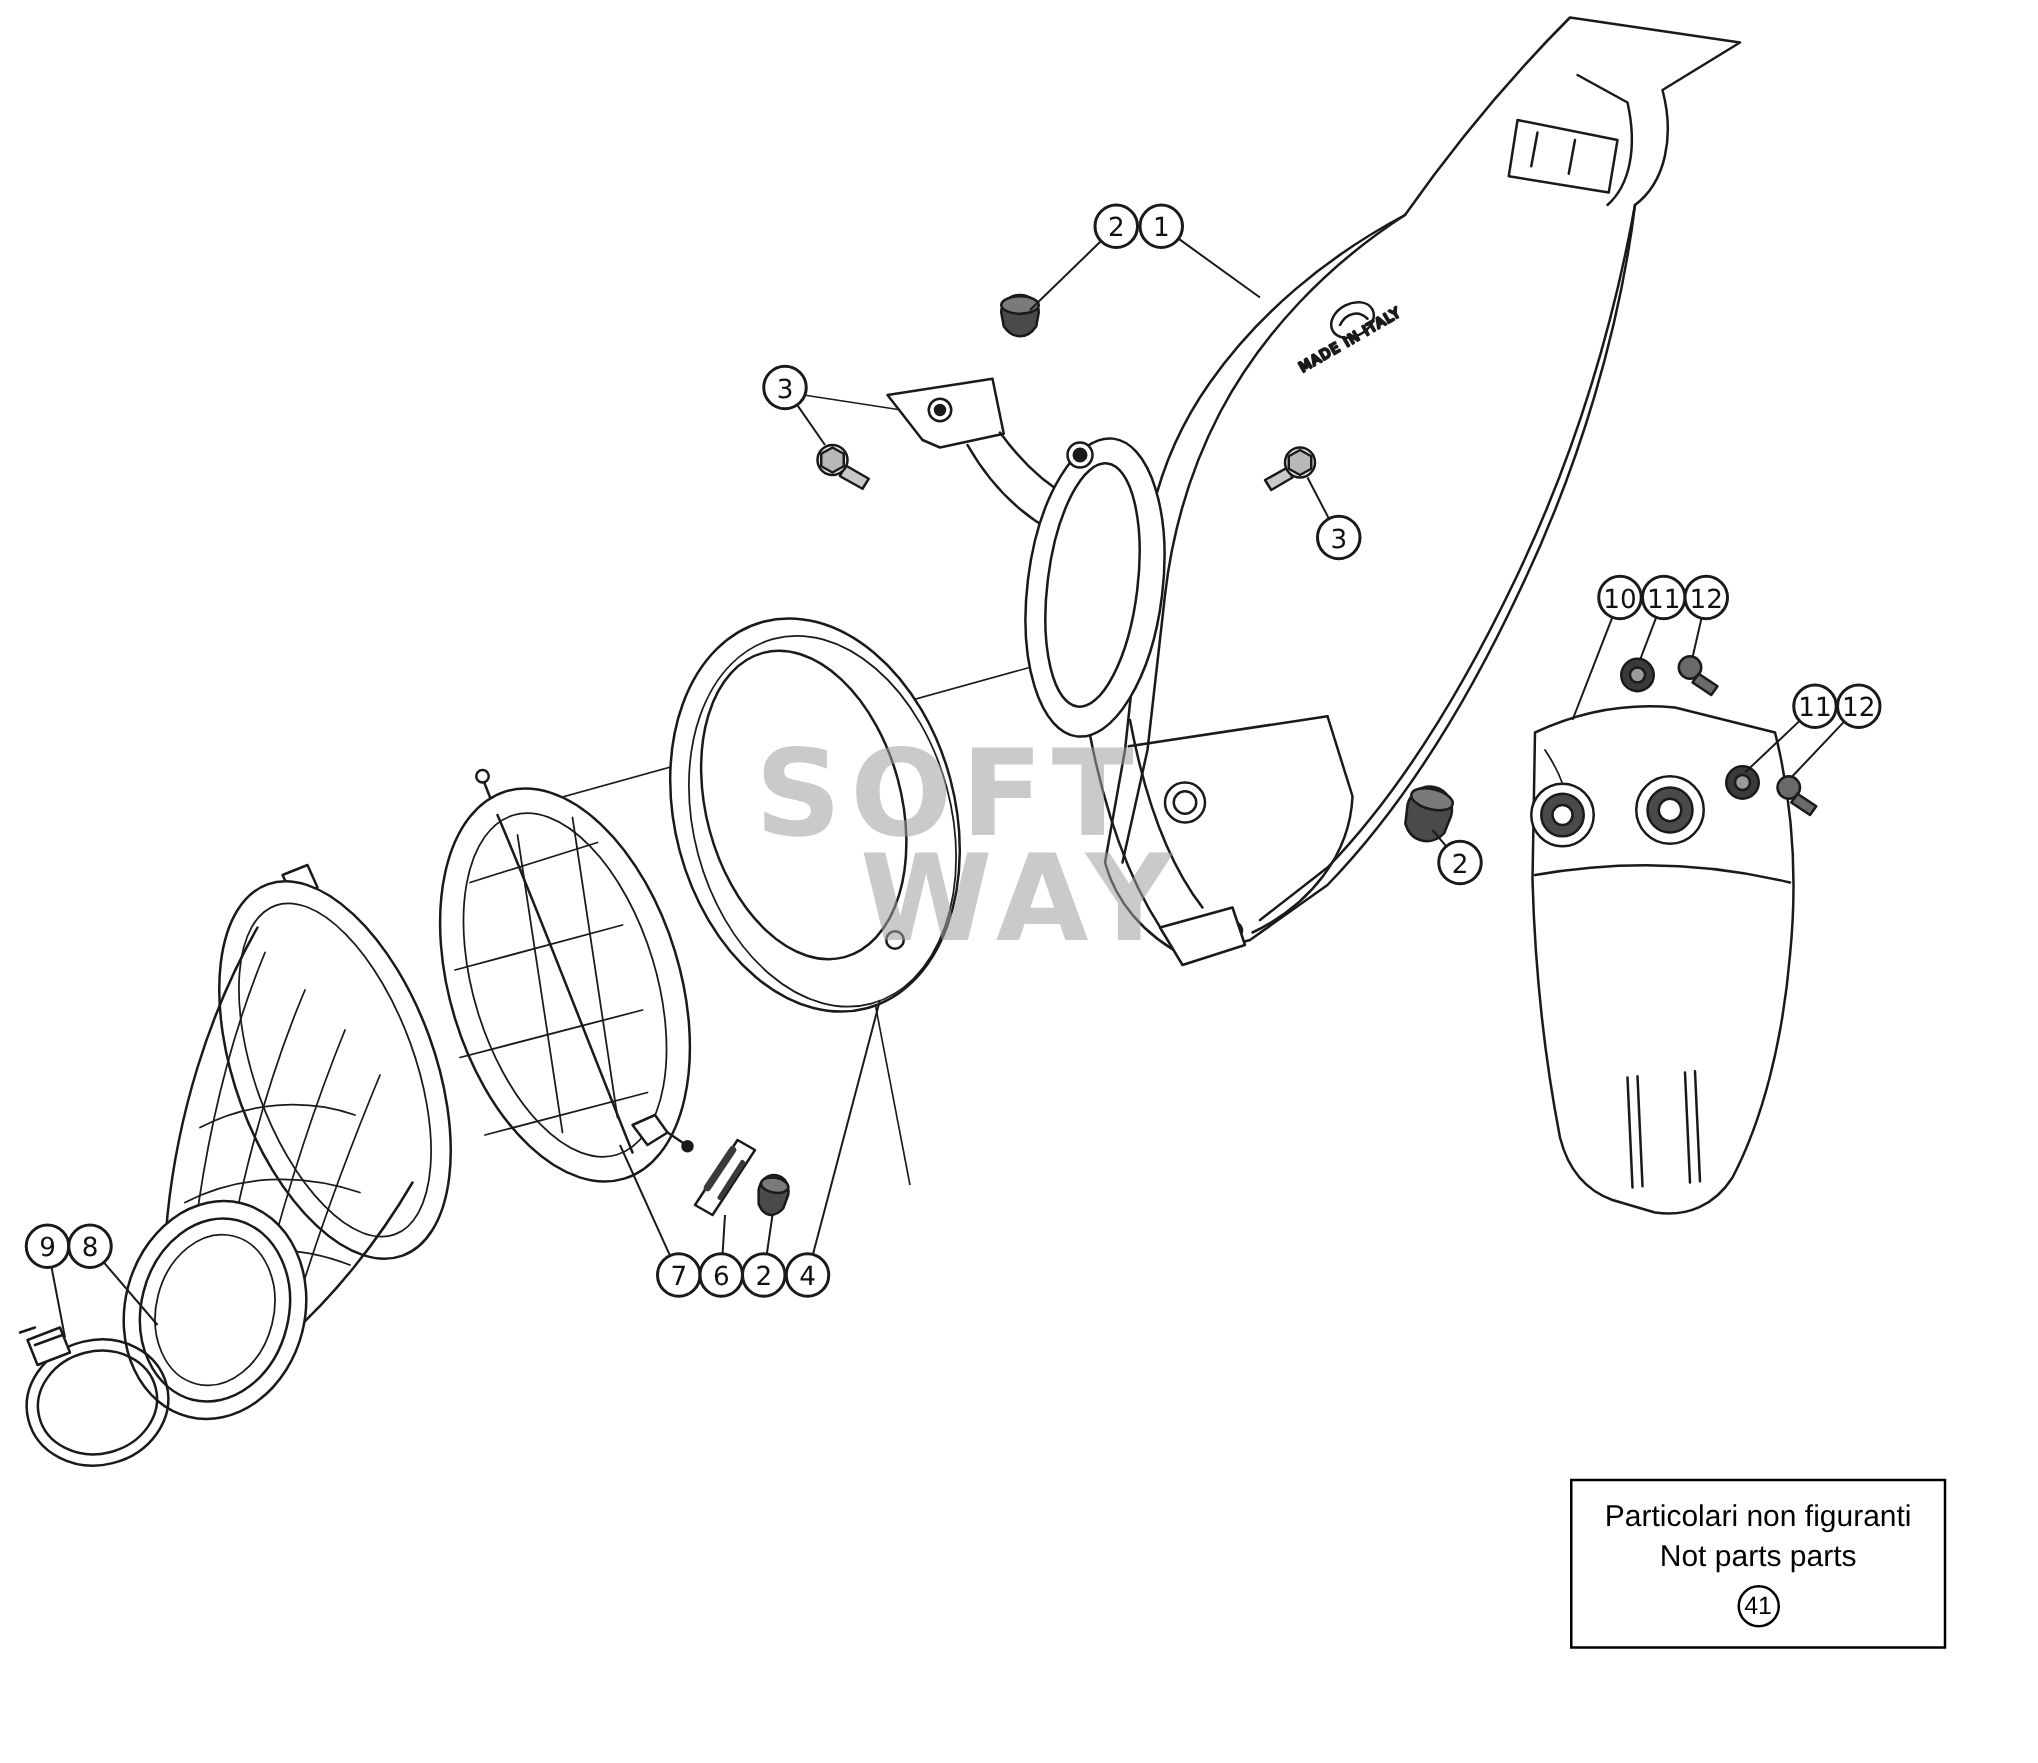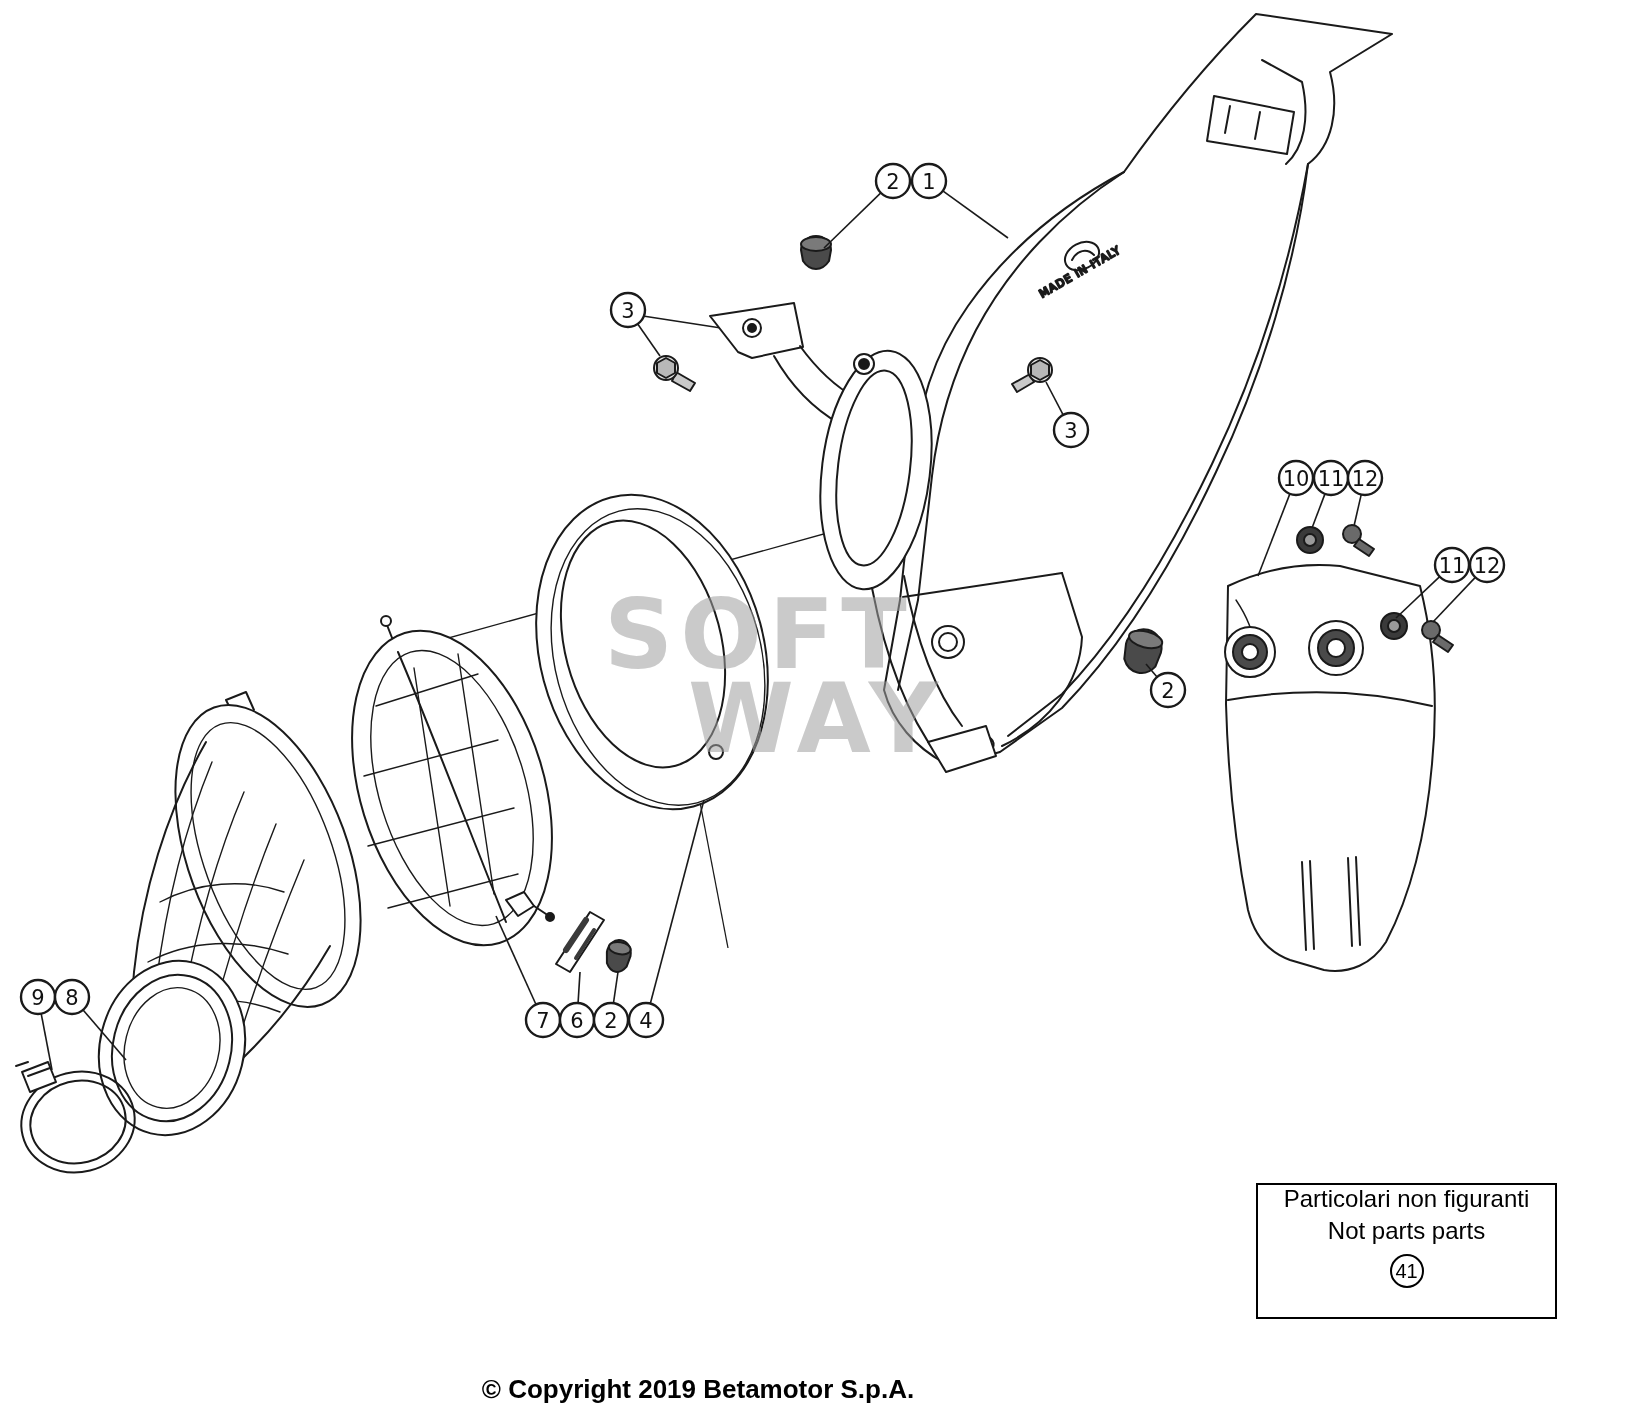--- a/index.html
+++ b/index.html
@@ -20,21 +20,21 @@
              letter-spacing:7px;fill:#a0a0a0;opacity:0.55;}
   .marking{font-family:"DejaVu Sans", sans-serif;font-size:11px;fill:#1a1a1a;letter-spacing:1px;}
 
   .callout-circle{fill:#fff;stroke:#1a1a1a;stroke-width:2.4;}
   .callout-label{font-family:"DejaVu Sans", sans-serif;font-size:21px;fill:#111;
                  text-anchor:middle;dominant-baseline:central;}
   .leader{stroke:#1a1a1a;stroke-width:1.6;}
 
   .not-shown-box{position:absolute;left:1256px;top:1183px;width:301px;height:136px;
                  border:2px solid #000;background:#fff;box-sizing:border-box;
-                 display:flex;flex-direction:column;align-items:center;
+                 display:flex;flex-direction:column;align-items:center;justify-content:center;
                  gap:3px;font-size:24px;line-height:1.2;}
   .nsb-ref{width:34px;height:34px;border:2px solid #000;border-radius:50%;
            display:flex;align-items:center;justify-content:center;font-size:20px;margin-top:5px;
            box-sizing:border-box;}
   .copyright{position:absolute;left:0;top:1374px;width:1396px;text-align:center;
              font-size:26px;font-weight:bold;}
 </style>
 </head>
 <body>
 
@@ -267,14 +267,13 @@
   </svg>
 
   <div class="not-shown-box">
     <div class="nsb-line">Particolari non figuranti</div>
     <div class="nsb-line">Not parts parts</div>
     <div class="nsb-ref">
       <span>41</span>
     </div>
   </div>
 
-  <div class="copyright">© Copyright 2019 Betamotor S.p.A.</div>
 </div>
 
 </body></html>

